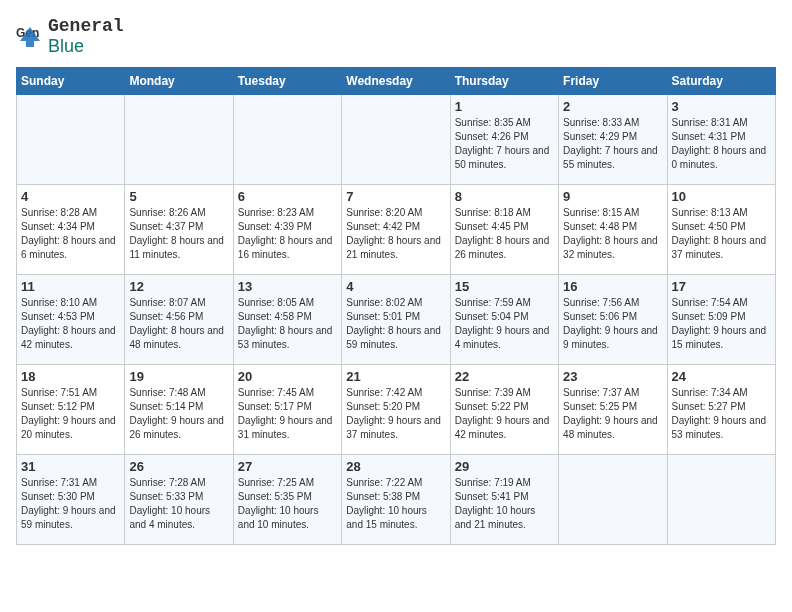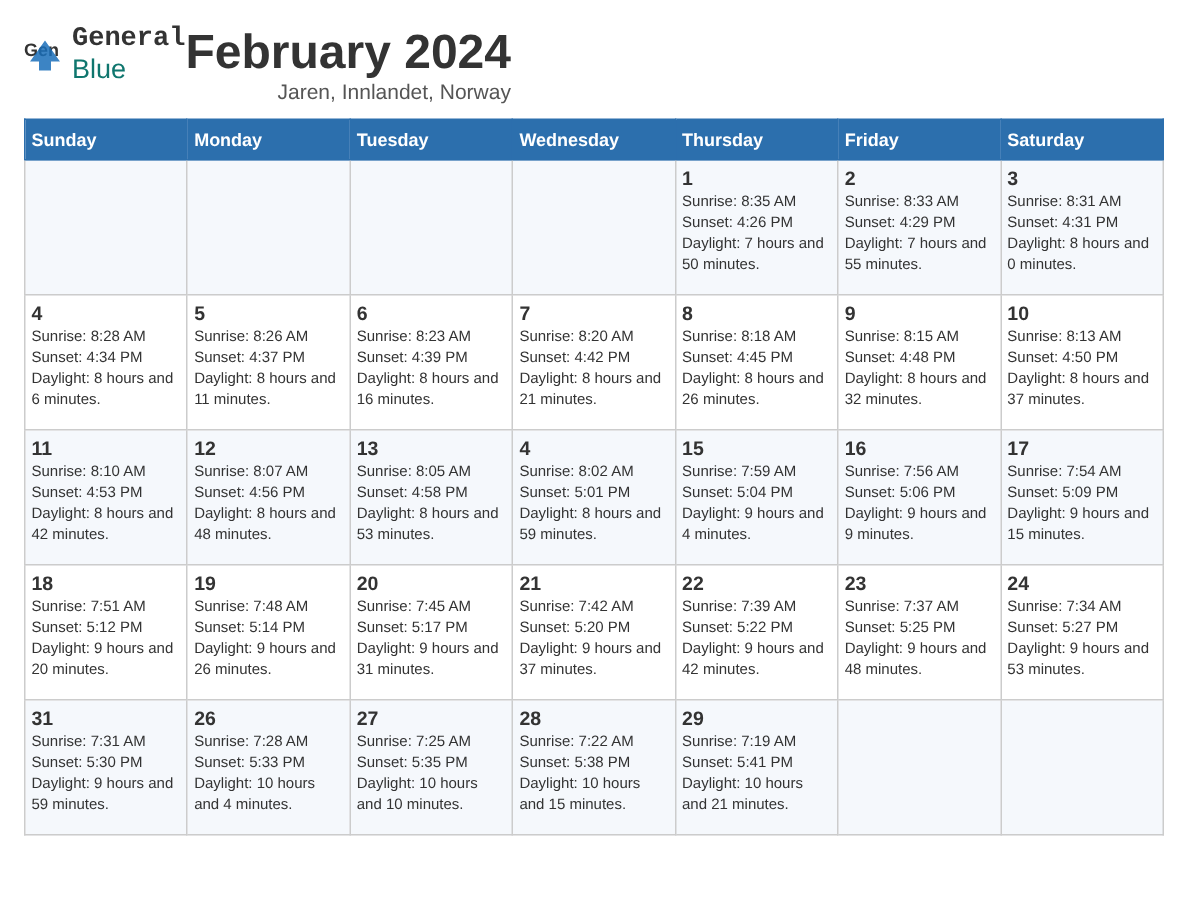--- a/index.html
+++ b/index.html
@@ -5,20 +5,21 @@
     * { box-sizing: border-box; margin: 0; padding: 0; }
     body {
       font-family: Arial, sans-serif;
       background: #fff;
       width: 792px;
       min-height: 612px;
       padding: 16px;
     }
     .header-area {
       display: flex;
+      justify-content: space-between;
       align-items: flex-start;
       margin-bottom: 10px;
     }
     .logo {
       display: flex;
       align-items: center;
       gap: 4px;
     }
     .logo-text-general {
       font-size: 18px;
@@ -96,24 +97,20 @@
   <div class="logo">
     <svg class="logo-icon" viewBox="0 0 28 28" xmlns="http://www.w3.org/2000/svg">
       <text x="0" y="14" font-size="12" font-weight="bold" fill="#333">Gen</text>
       <polygon points="14,4 24,18 18,18 18,24 10,24 10,18 4,18" fill="#1a6fba" opacity="0.85"></polygon>
     </svg>
     <div>
       <span class="logo-text-general">General</span><br>
       <span class="logo-text-blue">Blue</span>
     </div>
   </div>
-  <div class="title-area">
-    <div class="main-title">February 2024</div>
-    <div class="subtitle">Jaren, Innlandet, Norway</div>
-  </div>
 </div>
 
 <table>
   <thead>
     <tr id="header-row">
         <th>Sunday</th>
         <th>Monday</th>
         <th>Tuesday</th>
         <th>Wednesday</th>
         <th>Thursday</th>

